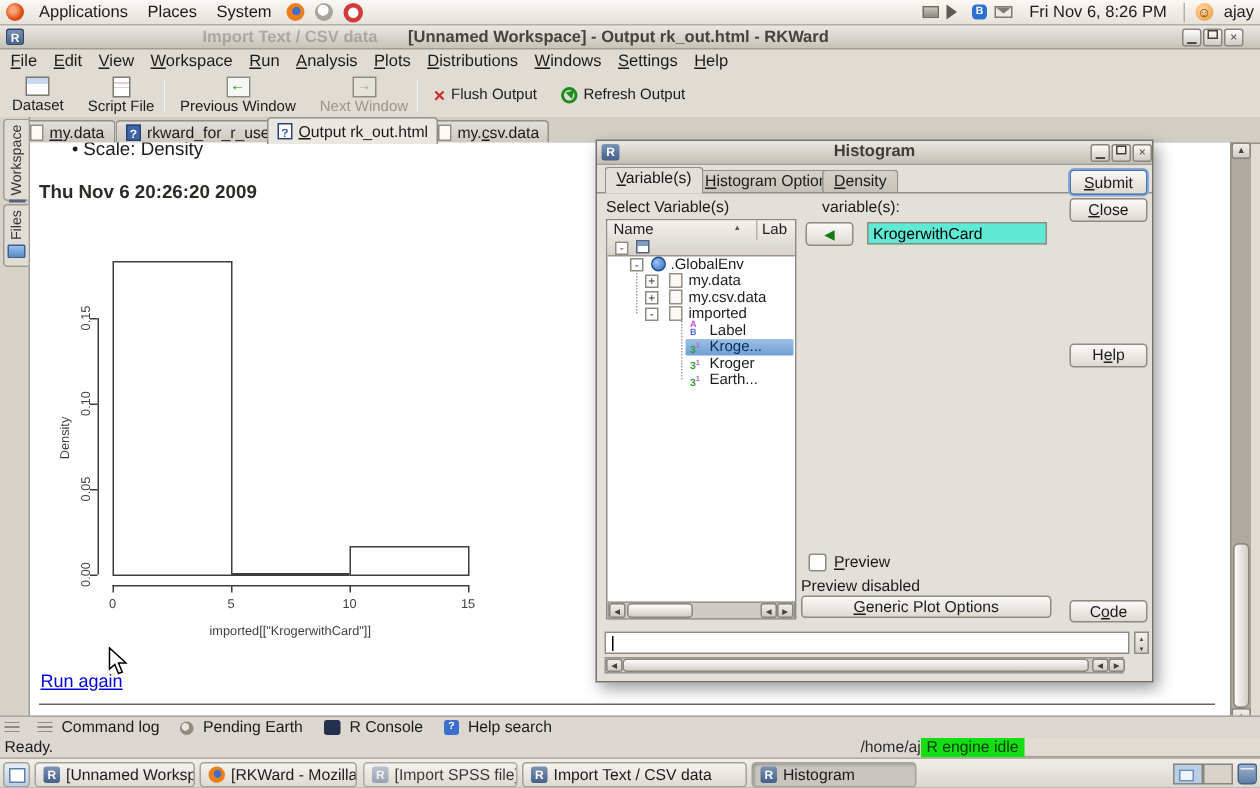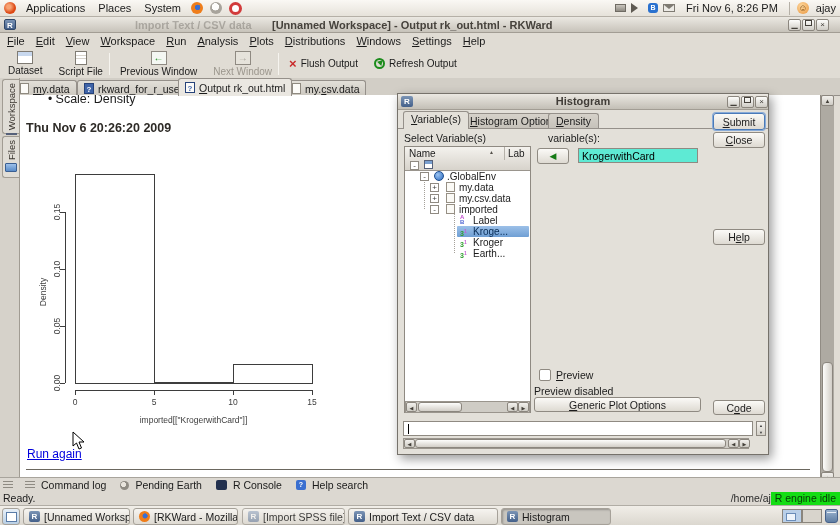--- a/index.html
+++ b/index.html
@@ -89,21 +89,21 @@
   .sthumb{position:absolute;left:1px;width:11px;border-radius:4px;background:linear-gradient(90deg,#fdfdfb,#d2cec7);border:1px solid #8b867e}
 
   
   .btools{position:absolute;left:0;top:460px;width:840px;height:15px;background:#dcd8d1;border-top:1px solid #a8a49c;display:flex;align-items:center;gap:6px;padding-left:3px;font-size:10.5px}
   .i-lines{width:10px;height:9px;background:repeating-linear-gradient(#8f8b83 0 1px,#dcd8d1 1px 3px)}
   .i-clockg{width:9px;height:9px;border-radius:50%;background:radial-gradient(circle at 40% 40%,#e8e4dc 30%,#8f8b83 36%)}
   .i-cons{width:11px;height:10px;background:#22304e;border-radius:2px}
   .i-helpsq{width:10px;height:10px;background:#3a6fd0;border-radius:2px}
   .i-helpsq::before{content:"?";color:#fff;font-size:7px;font-weight:bold;display:block;text-align:center;line-height:10px}
 
-  .statusbar{position:absolute;left:0;top:475px;width:840px;height:13px;background:#dcd8d1;font-size:10.5px}
+  .statusbar{position:absolute;left:0;top:475px;width:683px;height:13px;background:#dcd8d1;font-size:10.5px}
   .ready{position:absolute;left:3px;top:0}
   .homepath{position:absolute;right:58px;top:0;color:#2c2c2c}
   .engine{position:absolute;right:0;top:0;height:13px;background:#14dd14;color:#063a06;padding:0 4px;line-height:13px}
 
   .taskbar{position:absolute;left:0;top:505px;width:840px;height:20px;background:linear-gradient(#f1eee8,#dbd7cf);border-top:1px solid #b1ada5;z-index:40}
   .tkbtn{position:absolute;top:2px;height:17px;background:linear-gradient(#f6f4f0,#dedad2);border:1px solid #a6a199;border-radius:3px;display:flex;align-items:center;gap:4px;padding:0 5px;font-size:10.5px;white-space:nowrap;overflow:hidden}
   .tkbtn.active{background:#c9c6bf;box-shadow:inset 1px 1px 2px rgba(0,0,0,.25)}
   .rkico{width:11px;height:11px;border-radius:2px;background:linear-gradient(#7b94b5,#44608a);flex:0 0 auto}
   .rkico::before{content:"R";color:#fff;font-size:8px;font-weight:bold;display:block;text-align:center;line-height:11px}
   .ffico{width:11px;height:11px;border-radius:50%;background:radial-gradient(circle at 55% 45%,#3b6fd0 28%,#ef7d1a 32%);flex:0 0 auto}

